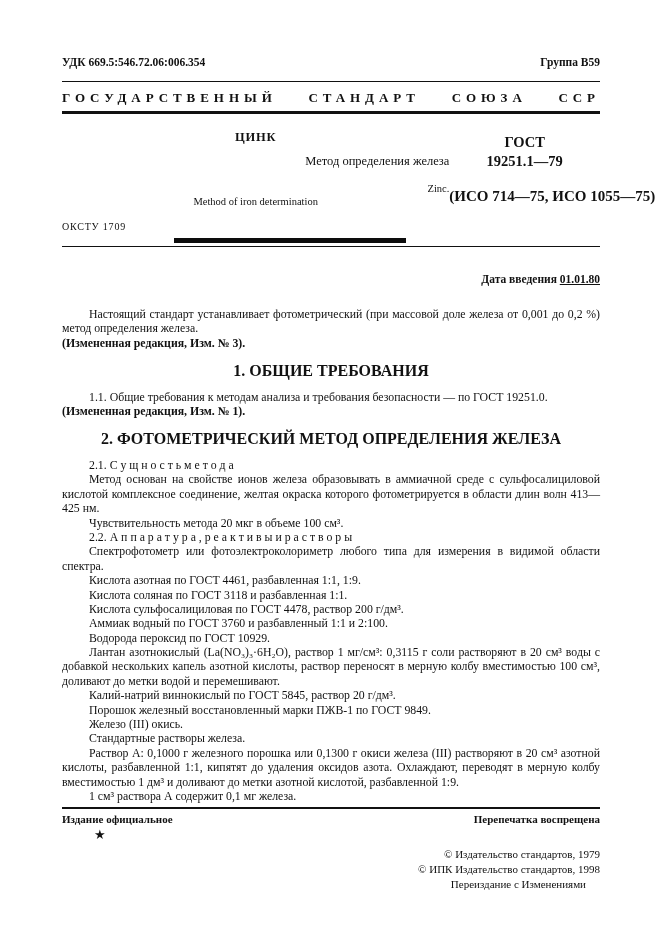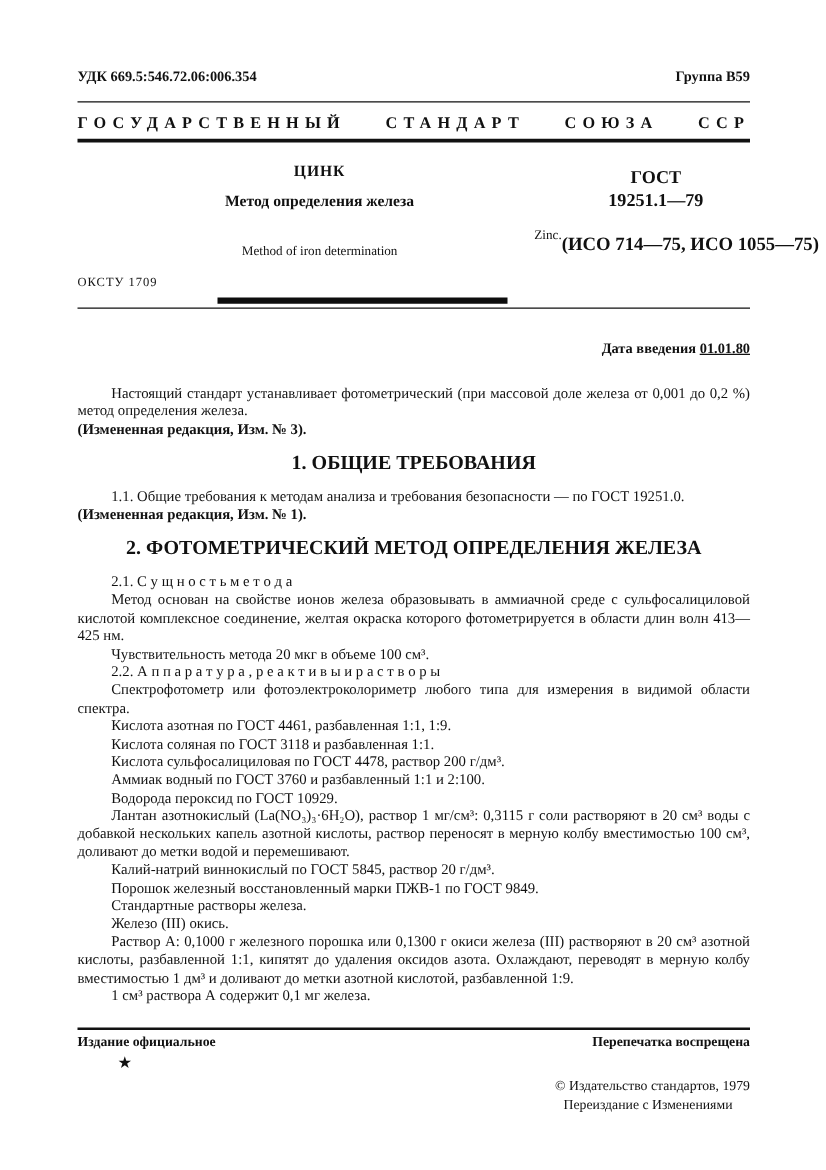--- a/index.html
+++ b/index.html
@@ -13,21 +13,21 @@
   .meta-row{display:flex;justify-content:space-between;font-size:11.5px;font-weight:bold;}
   .rule{background:#111;width:100%;}
   .thin{height:1px;margin-top:13px;}
   .thick{height:3px;margin-top:5px;}
   .std-header{display:flex;justify-content:space-between;font-weight:bold;font-size:13px;margin-top:8px;}
   .std-header span{letter-spacing:0.38em;white-space:nowrap;}
   .title-block{display:flex;margin-top:16px;}
   .title-center{width:72%;text-align:center;}
   .title-right{width:28%;text-align:center;}
   .t-ru1{font-weight:bold;font-size:12.5px;letter-spacing:0.06em;}
-  .t-ru2{font-weight:bold;font-size:12.5px;margin-top:9px;}
+  .t-ru2{font-weight:normal;font-size:12.5px;margin-top:9px;text-align:right;}
   .t-en1{font-size:10.5px;margin-top:14px;text-align:right;}
   .t-en2{font-size:10.5px;margin-top:2px;}
   .gost{font-weight:bold;font-size:14.5px;margin-top:4px;}
   .gost-num{font-weight:bold;font-size:14.5px;margin-top:2px;}
   .iso{font-weight:bold;font-size:15px;margin-top:18px;white-space:nowrap;}
   .okstu{font-size:10px;letter-spacing:0.08em;margin-top:14px;}
   .bar-seg{height:5px;width:232px;margin-left:112px;margin-top:6px;background:#0d0d0d;}
   .thin2{height:1px;margin-top:3px;}
   .date-line{text-align:right;font-weight:bold;font-size:11.5px;margin-top:26px;}
   .date-val{text-decoration:underline;}
@@ -102,32 +102,33 @@
     <p class="para">2.2. А п п а р а т у р а ,   р е а к т и в ы   и   р а с т в о р ы</p>
     <p class="para">Спектрофотометр или фотоэлектроколориметр любого типа для измерения в видимой области спектра.</p>
     <p class="para">Кислота азотная по ГОСТ 4461, разбавленная 1:1, 1:9.</p>
     <p class="para">Кислота соляная по ГОСТ 3118 и разбавленная 1:1.</p>
     <p class="para">Кислота сульфосалициловая по ГОСТ 4478, раствор 200 г/дм³.</p>
     <p class="para">Аммиак водный по ГОСТ 3760 и разбавленный 1:1 и 2:100.</p>
     <p class="para">Водорода пероксид по ГОСТ 10929.</p>
     <p class="para">Лантан азотнокислый (La(NO₃)₃·6H₂O), раствор 1 мг/см³: 0,3115 г соли растворяют в 20 см³ воды с добавкой нескольких капель азотной кислоты, раствор переносят в мерную колбу вместимостью 100 см³, доливают до метки водой и перемешивают.</p>
     <p class="para">Калий-натрий виннокислый по ГОСТ 5845, раствор 20 г/дм³.</p>
     <p class="para">Порошок железный восстановленный марки ПЖВ-1 по ГОСТ 9849.</p>
+    <p class="para">Железо (III) окись.</p>
     <p class="para">Стандартные растворы железа.</p>
-    <p class="para">Железо (III) окись.</p>
     <p class="para">Раствор А: 0,1000 г железного порошка или 0,1300 г окиси железа (III) растворяют в 20 см³ азотной кислоты, разбавленной 1:1, кипятят до удаления оксидов азота. Охлаждают, переводят в мерную колбу вместимостью 1 дм³ и доливают до метки азотной кислотой, разбавленной 1:9.</p>
     <p class="para">1 см³ раствора А содержит 0,1 мг железа.</p>
   </div>
 
   <div class="footer">
     <div class="rule fthick"></div>
     <div class="footer-row">
       <span class="f-official">Издание официальное</span>
       <span class="f-reprint">Перепечатка воспрещена</span>
     </div>
     <div class="star">★</div>
     <div class="copyrights">
       <div>© Издательство стандартов, 1979</div>
+      <div>© ИПК Издательство стандартов, 1998</div>
       <div class="reissue">Переиздание с Изменениями</div>
     </div>
   </div>
 
 </div>
 
 </body></html>

